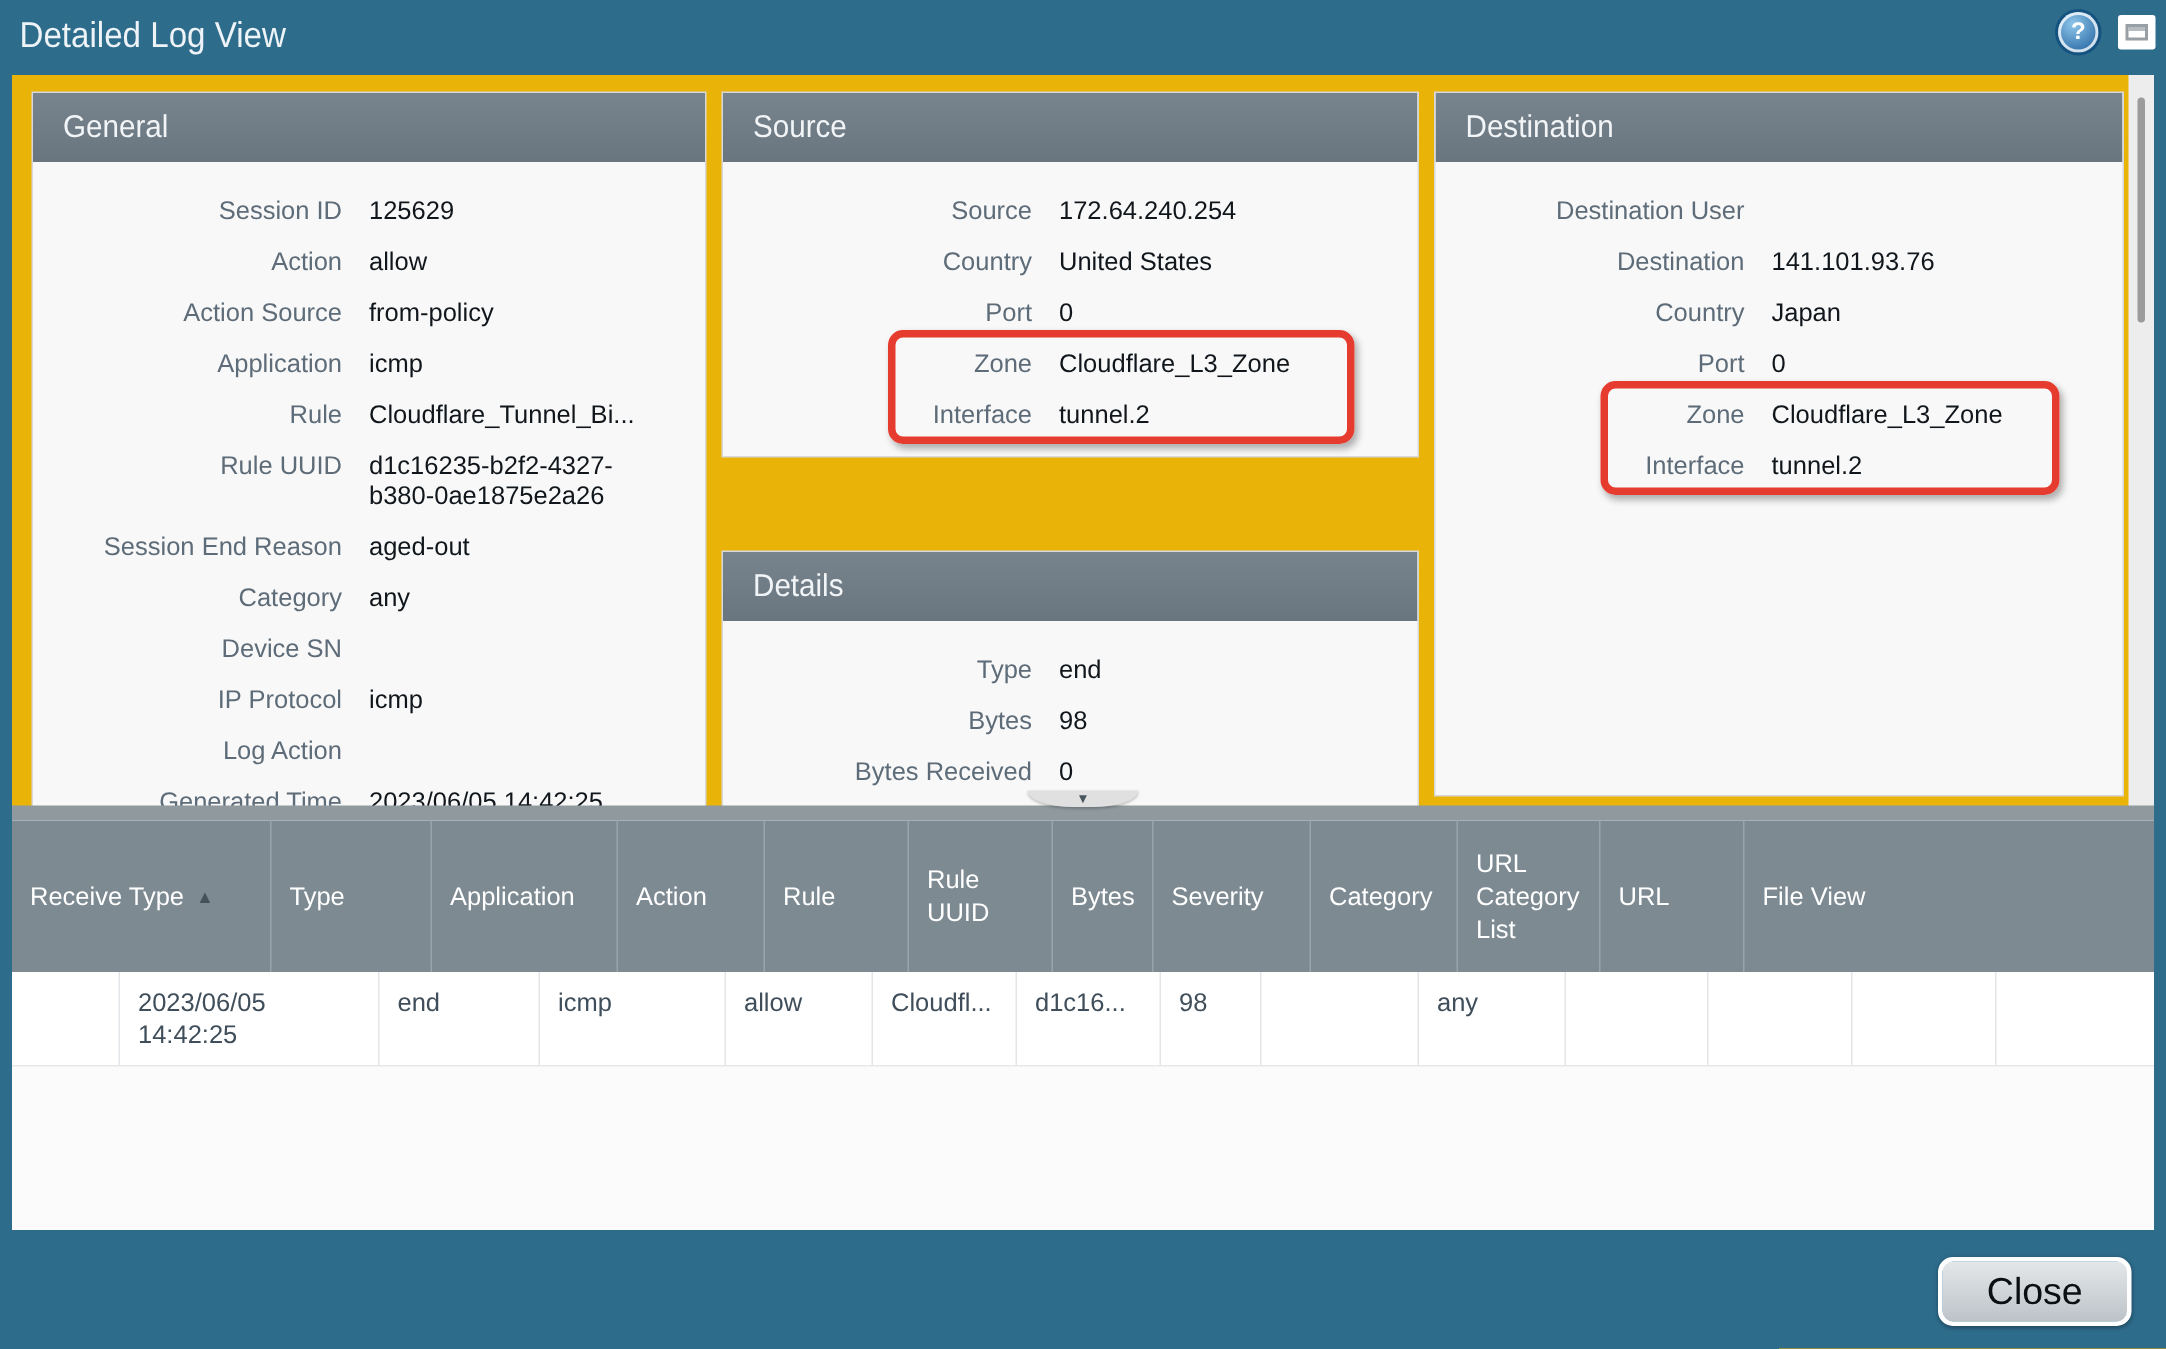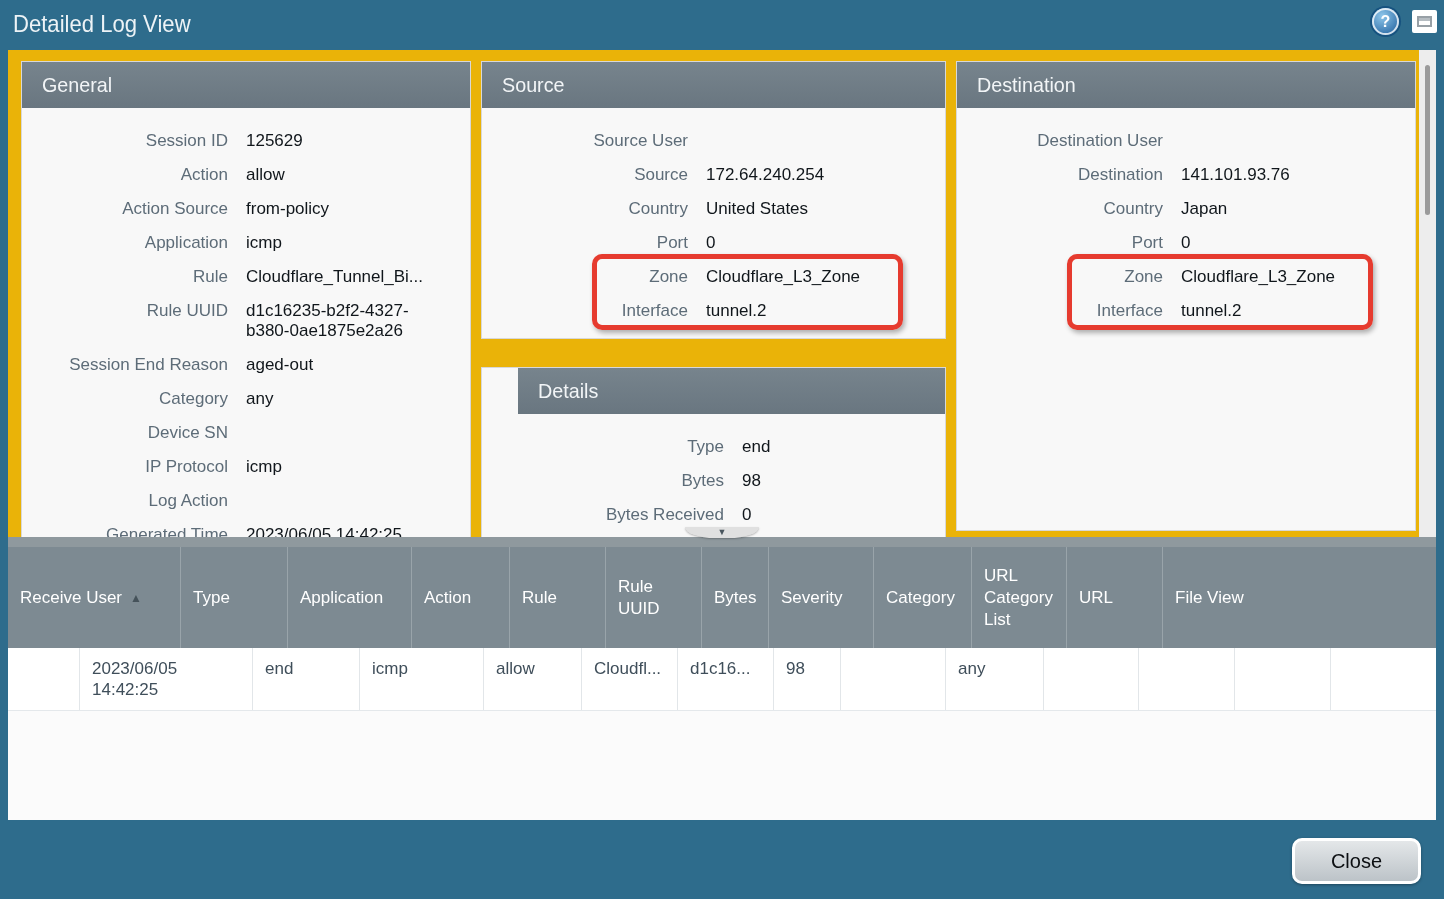--- a/index.html
+++ b/index.html
@@ -44,21 +44,21 @@
     height:46px; background:linear-gradient(#77848d,#697680);
     color:#f2f5f7; font-size:21px; line-height:46px; padding-left:20px;
   }
   .panel-header span { display:inline-block; transform:scaleX(.94); transform-origin:left center; }
   .panel-rows { padding-top:16px; font-size:17px; }
   .field-row { display:flex; padding:7px 0; line-height:20px; }
   .field-label { width:206px; text-align:right; color:#5d6c78; flex:none; }
   .field-value { margin-left:18px; padding-right:20px; color:#10161b; flex:1; min-height:20px; word-break:break-word; }
   .panel-general     { left:14px;  top:12px;  width:448px; height:481px; }
   .panel-source      { left:474px; top:12px;  width:463px; padding-bottom:10px; }
-  .panel-details     { left:474px; top:318px; width:463px; height:175px;padding-left:36px; }
+  .panel-details     { left:474px; top:318px; width:463px; height:175px; }
   .panel-destination { left:949px; top:12px;  width:458px; height:468px; }
   .highlight-box { position:relative; }
   .highlight-box::after {
     content:""; position:absolute; left:110px; right:42px; top:-6px; bottom:-2px;
     border:5px solid #e63b2f; border-radius:10px;
     box-shadow:2px 3px 5px rgba(0,0,0,.3); pointer-events:none;
   }
   
   .scrollbar-track {
     position:absolute; right:0; top:0; width:17px; height:493px; background:#ededed;
@@ -95,21 +95,21 @@
     flex:none; min-height:57px; padding:10px 6px 10px 12px;
     font-size:17px; line-height:21px; color:#3f4e5a;
     border-right:1px solid #e2e6e9; word-break:break-word;
   }
   .td:last-child { border-right:none; }
   
   .close-button {
     position:absolute; left:1292px; top:838px; width:129px; height:46px;
     border:3px solid #ffffff; border-radius:10px;
     background:linear-gradient(#e4e7e9,#bcc3c8);
-    font-family:inherit; font-size:20px; color:#0c0f12;
+    font-family:inherit; font-size:25px; color:#0c0f12;
     display:flex; align-items:center; justify-content:center;
     cursor:pointer; box-shadow:0 1px 3px rgba(0,0,0,.35);
   }
 </style>
 </head>
 <body>
 
 <div class="title-bar">
   <div class="window-title">Detailed Log View</div>
   <div class="help-icon">
@@ -176,24 +176,20 @@
           <div class="field-value">2023/06/05 14:42:25</div>
         </div>
       </div>
   </div>
 
   <div class="panel panel-source">
     <div class="panel-header">
       <span>Source</span>
     </div>
     <div class="panel-rows">
-        <div class="field-row">
-          <div class="field-label">Source User</div>
-          <div class="field-value"></div>
-        </div>
         <div class="field-row">
           <div class="field-label">Source</div>
           <div class="field-value">172.64.240.254</div>
         </div>
         <div class="field-row">
           <div class="field-label">Country</div>
           <div class="field-value">United States</div>
         </div>
         <div class="field-row">
           <div class="field-label">Port</div>
@@ -273,21 +269,21 @@
 
 <div class="splitter">
   <div class="splitter-tab">
     <span class="splitter-arrow">▼</span>
   </div>
 </div>
 
 <div class="table-region">
   <div class="thead">
       <div class="th" style="width: 173px;">
-        <span>Receive User</span>
+        <span>Receive Type</span>
         <span class="sort-arrow">▲</span>
       </div>
       <div class="th" style="width: 107px;">
         <span>Type</span>
       </div>
       <div class="th" style="width: 124px;">
         <span>Application</span>
       </div>
       <div class="th" style="width: 98px;">
         <span>Action</span>

